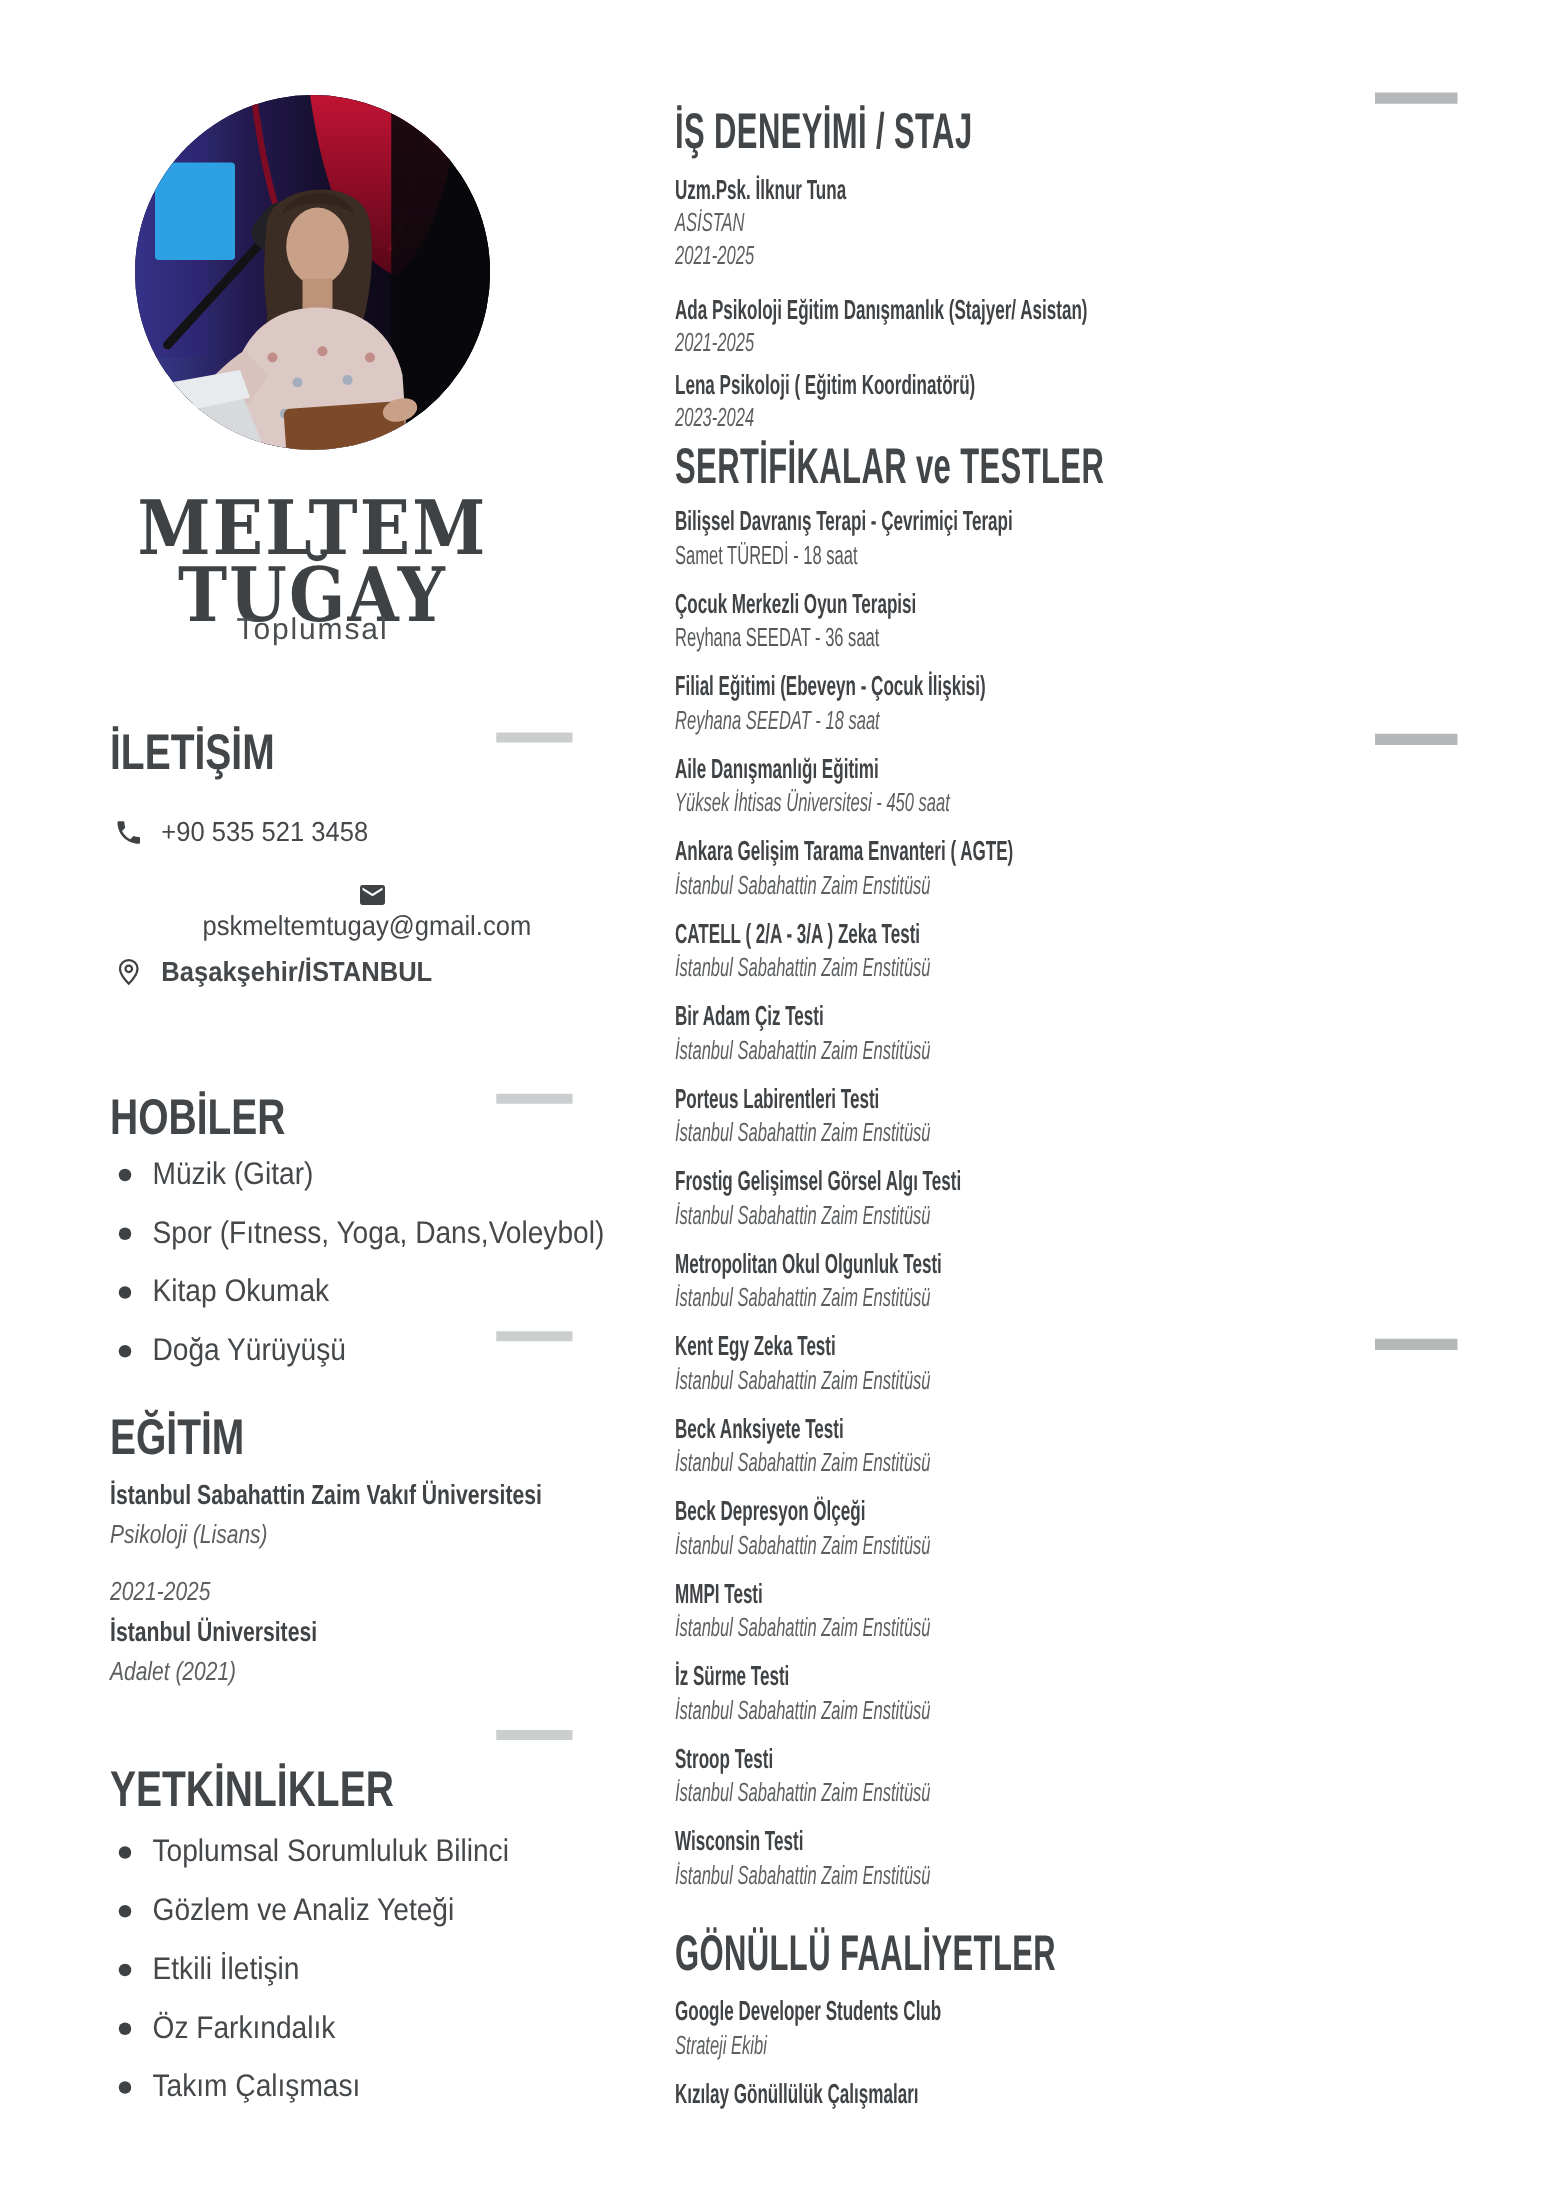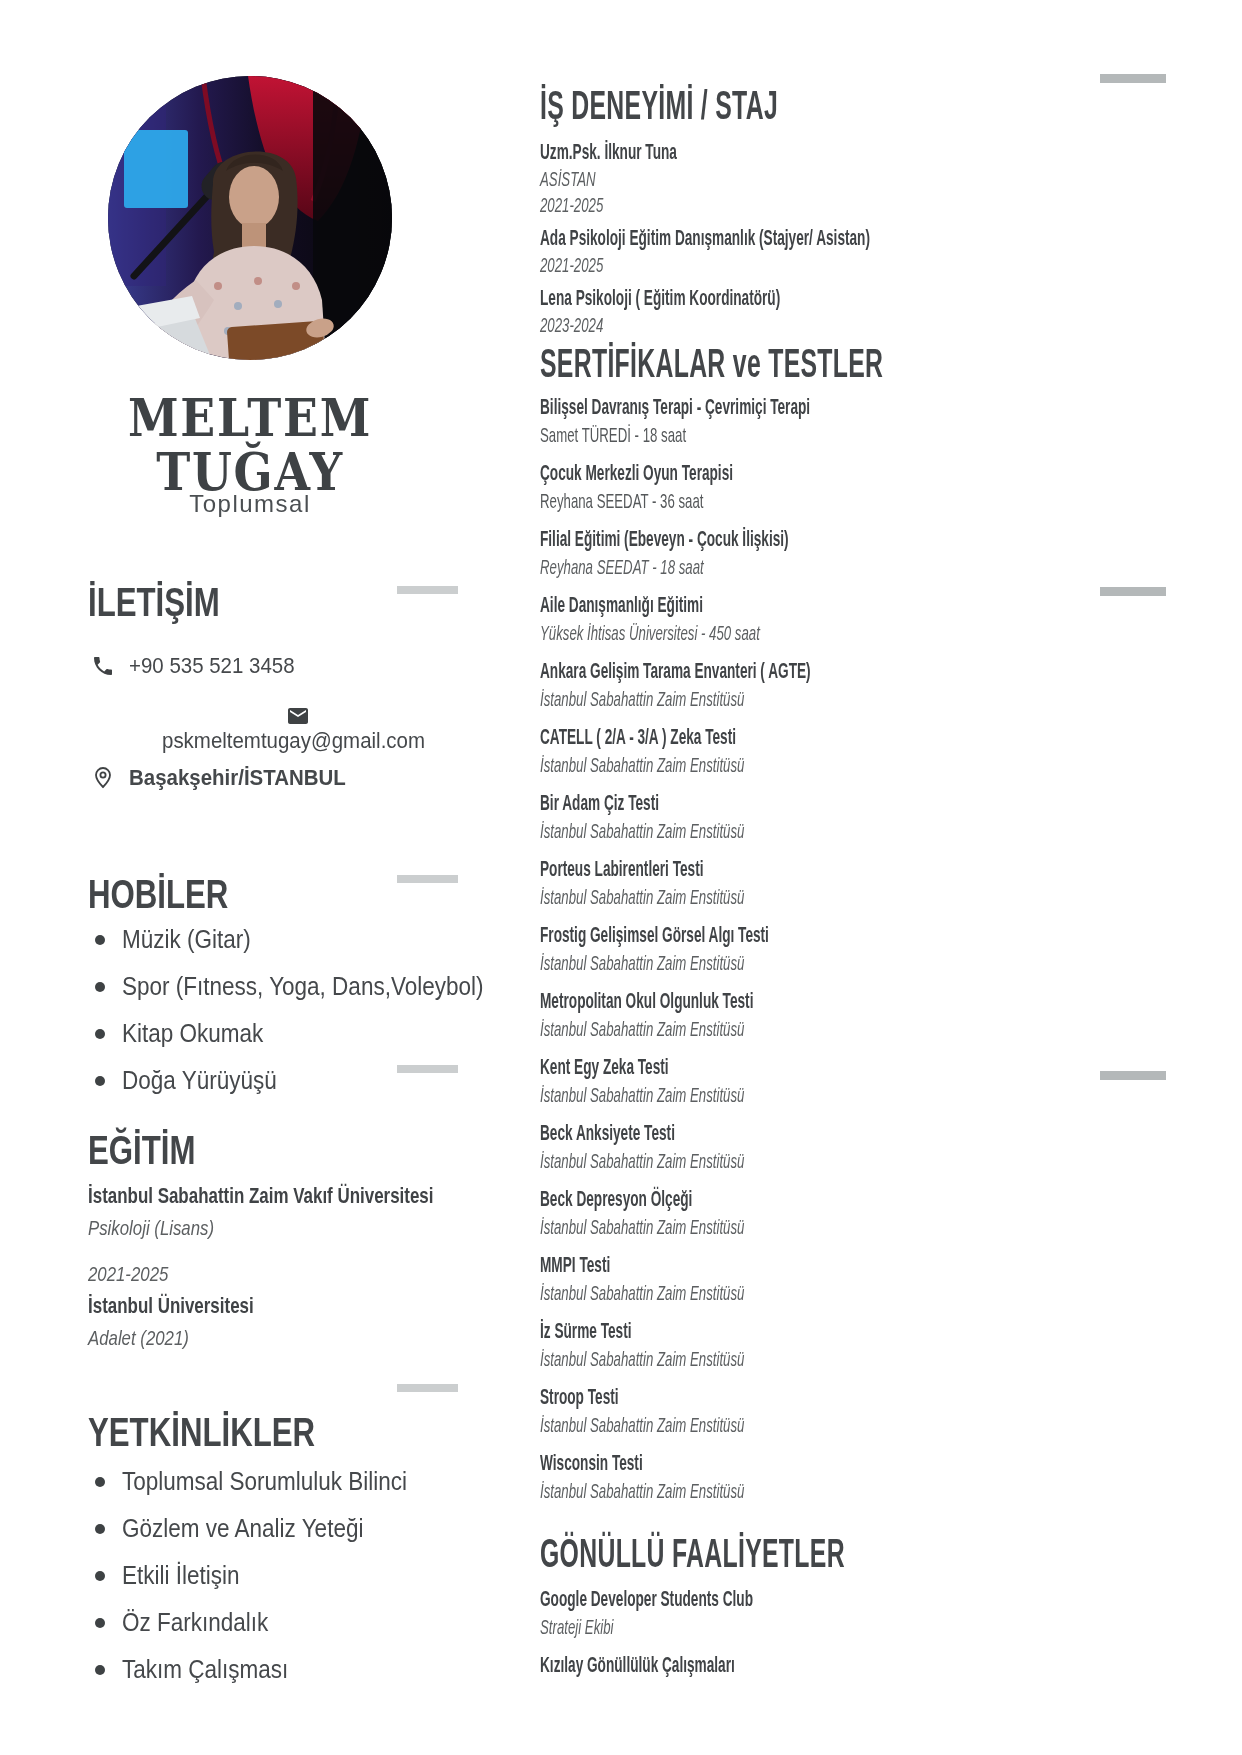--- a/index.html
+++ b/index.html
@@ -6,21 +6,21 @@
   .page{position:relative;width:1242px;height:1755px;background:#ffffff;overflow:hidden;
         font-family:"Liberation Sans", sans-serif;color:#45484b;}
   
   .dash{position:absolute;}
   .dash.mid{left:397px;width:61px;height:8px;background:#cbcecf;}
   .dash.right{left:1100px;width:66px;height:9px;background:#b4b8b9;}
   
   .photo{position:absolute;left:108px;top:76px;width:284px;height:284px;border-radius:50%;
          overflow:hidden;background:#11101c;}
   .name{position:absolute;left:0;top:356px;width:500px;text-align:center;
-        font-family:"DejaVu Serif","Liberation Serif",serif;font-weight:700;font-size:52px;
+        font-family:"DejaVu Serif","Liberation Serif",serif;font-weight:700;font-size:60px;
         line-height:54px;letter-spacing:2px;color:#3e4245;}
   .name span{display:block;transform:scaleX(0.88);transform-origin:50% 50%;}
   .role{position:absolute;left:0;top:490px;width:500px;text-align:center;font-size:24px;
         letter-spacing:1.5px;color:#4b4f52;}
   .sec{position:absolute;left:88px;width:420px;}
   .h-left{font-size:40px;font-weight:800;line-height:44px;color:#434649;white-space:nowrap;
           transform:scaleX(0.78);transform-origin:0 50%;}
   .crow{display:flex;align-items:center;height:40px;text-align:center;}
   .crow .ic{width:30px;display:flex;justify-content:center;align-items:center;flex:none;}
   .crow .txt{margin-left:11px;font-size:22px;color:#45484b;white-space:nowrap;
@@ -41,21 +41,21 @@
   .h-right{font-size:40px;font-weight:800;line-height:50px;color:#434649;white-space:nowrap;
            letter-spacing:0.5px;transform:scaleX(0.62);transform-origin:0 50%;}
   .h-right.mb{margin-bottom:8px;}
   .rt{font-size:22px;font-weight:700;line-height:28px;color:#404346;white-space:nowrap;
       transform:scaleX(0.62);transform-origin:0 50%;}
   .rs{font-size:21px;line-height:26px;color:#55585a;white-space:nowrap;
       transform:scaleX(0.63);transform-origin:0 50%;}
   .rs.it{font-style:italic;color:#5c5f61;}
   .cert{margin-bottom:10px;}
   .cert .rt{line-height:30px;}
-  .xp2{margin-top:6px;} .xp6{margin-top:6px;}
+  .xp2{margin-top:16px;} .xp6{margin-top:6px;}
   .h2m{margin-top:0;margin-bottom:4px;}
   .h3m{margin-top:24px;margin-bottom:6px;}
 </style>
 </head>
 <body>
 
 <div class="page">
 
   <div class="dash mid" style="top:586px"></div>
   <div class="dash mid" style="top:875px"></div>

